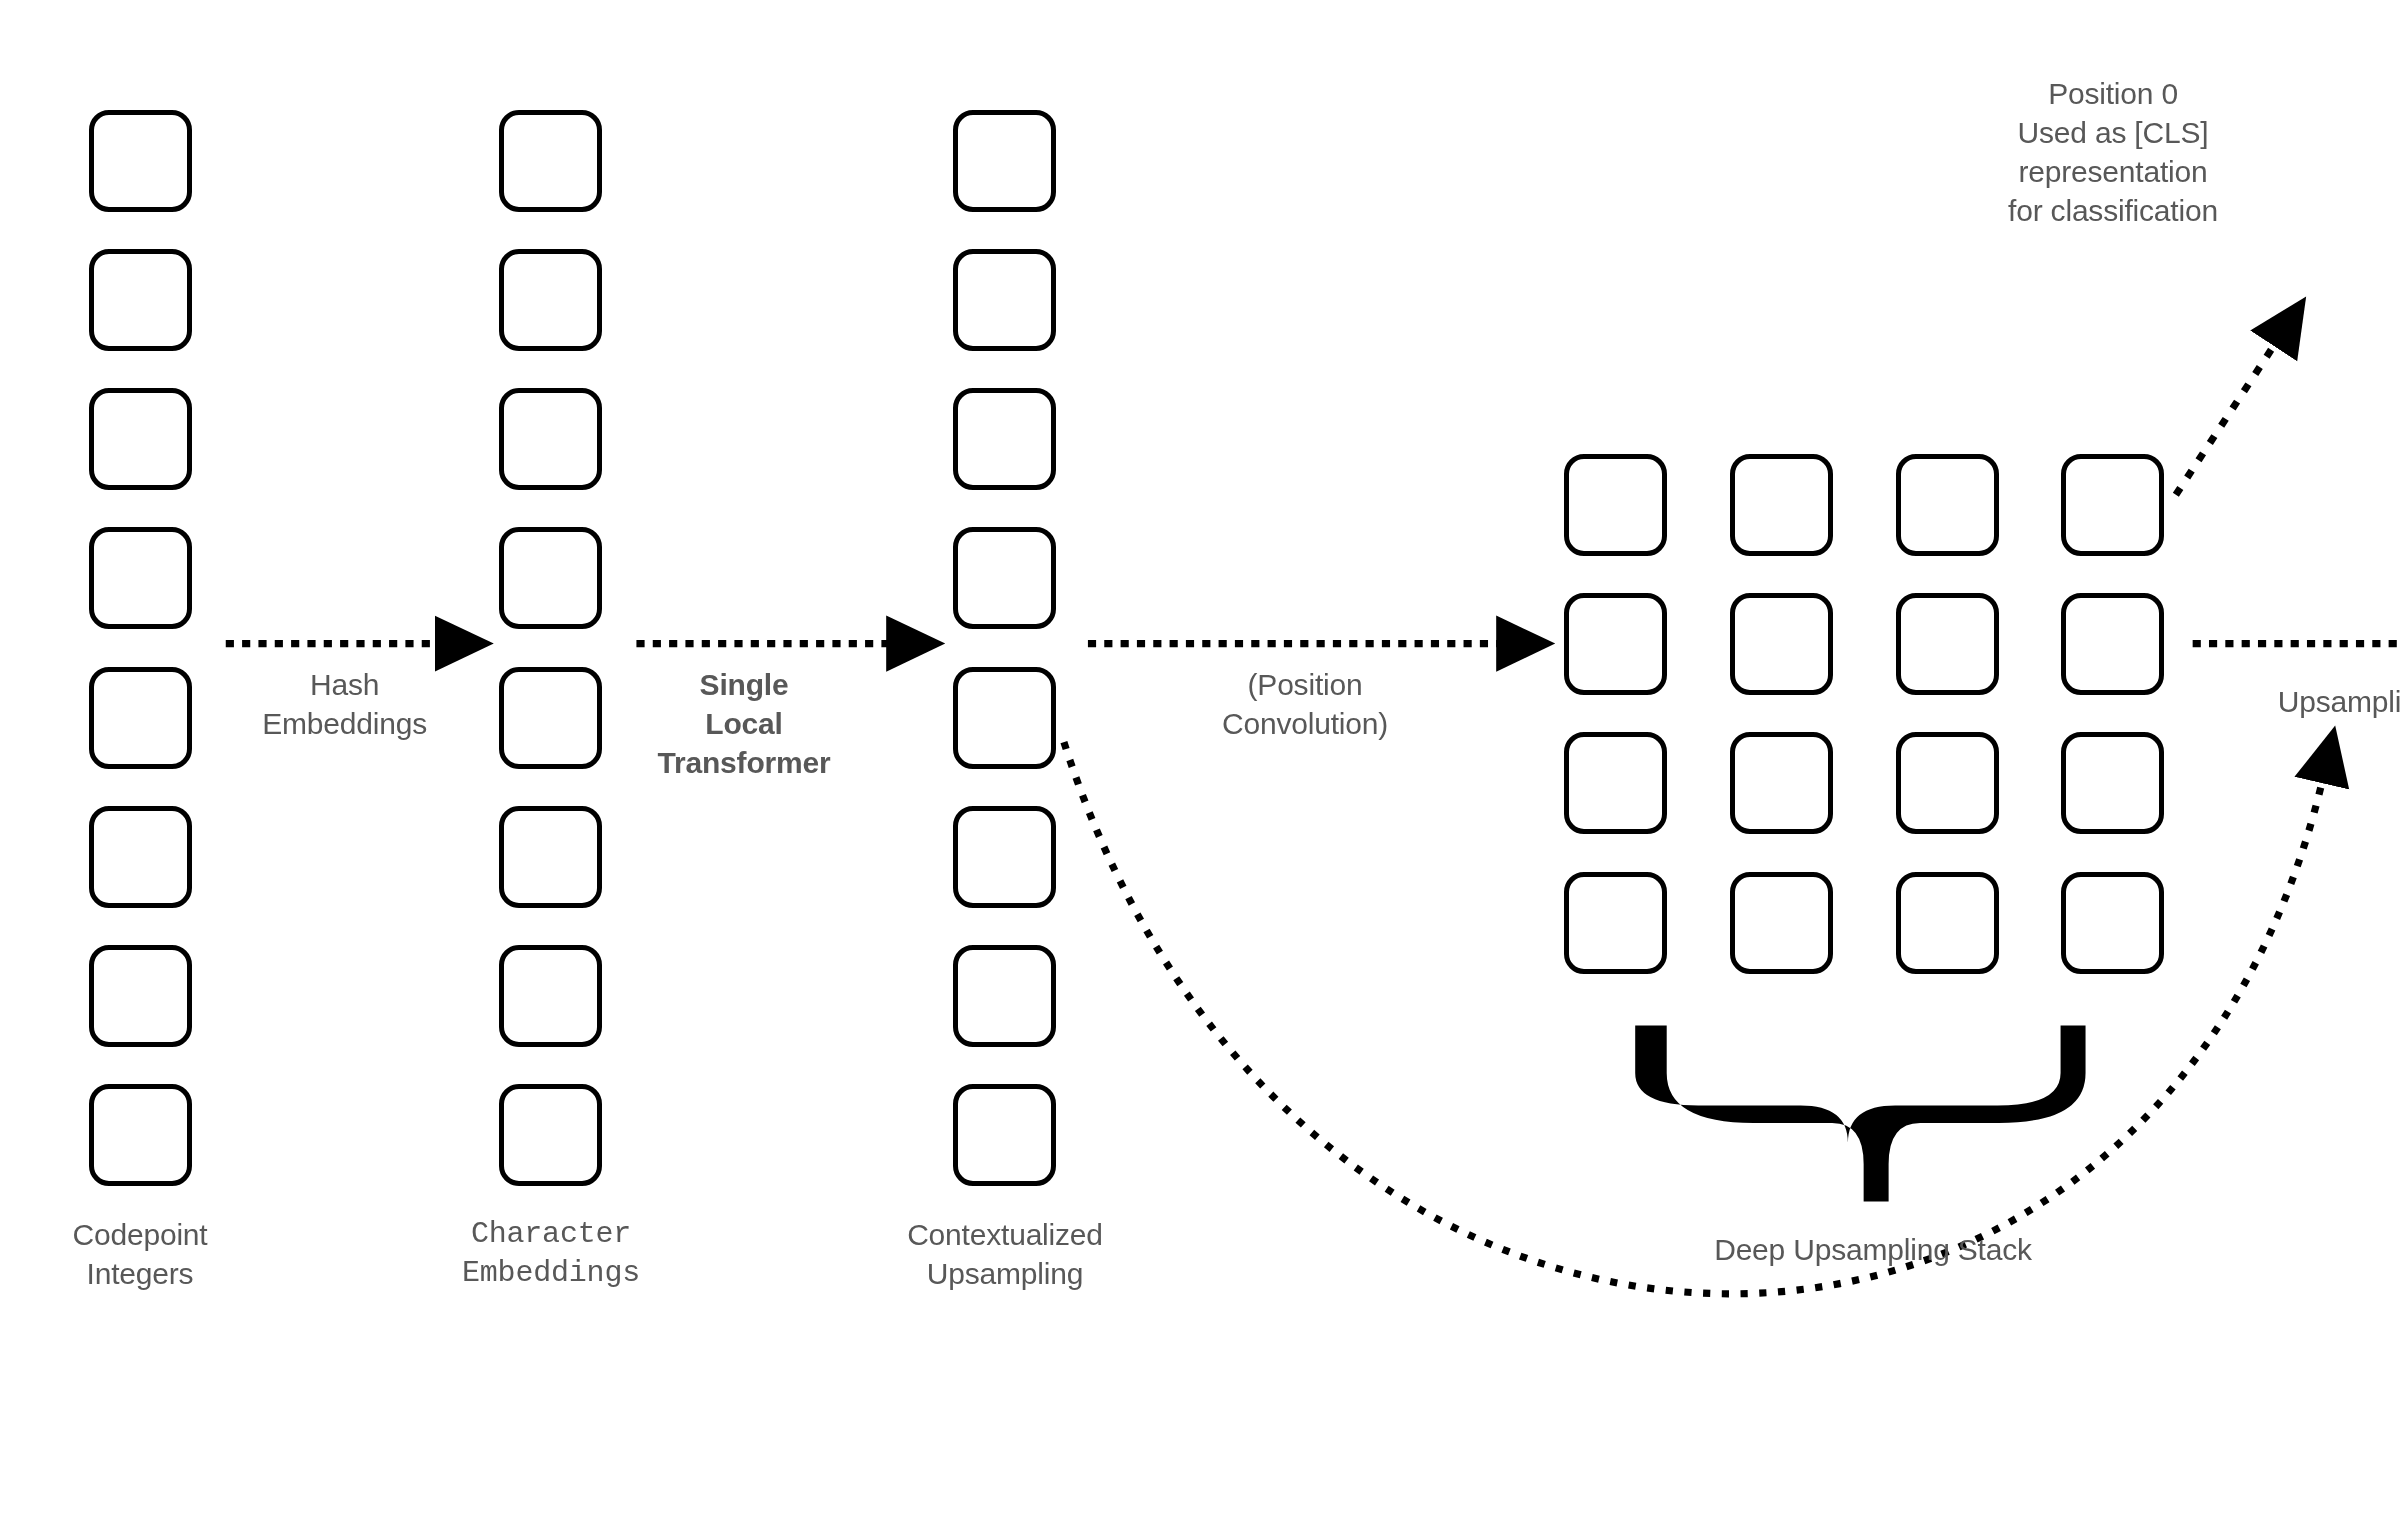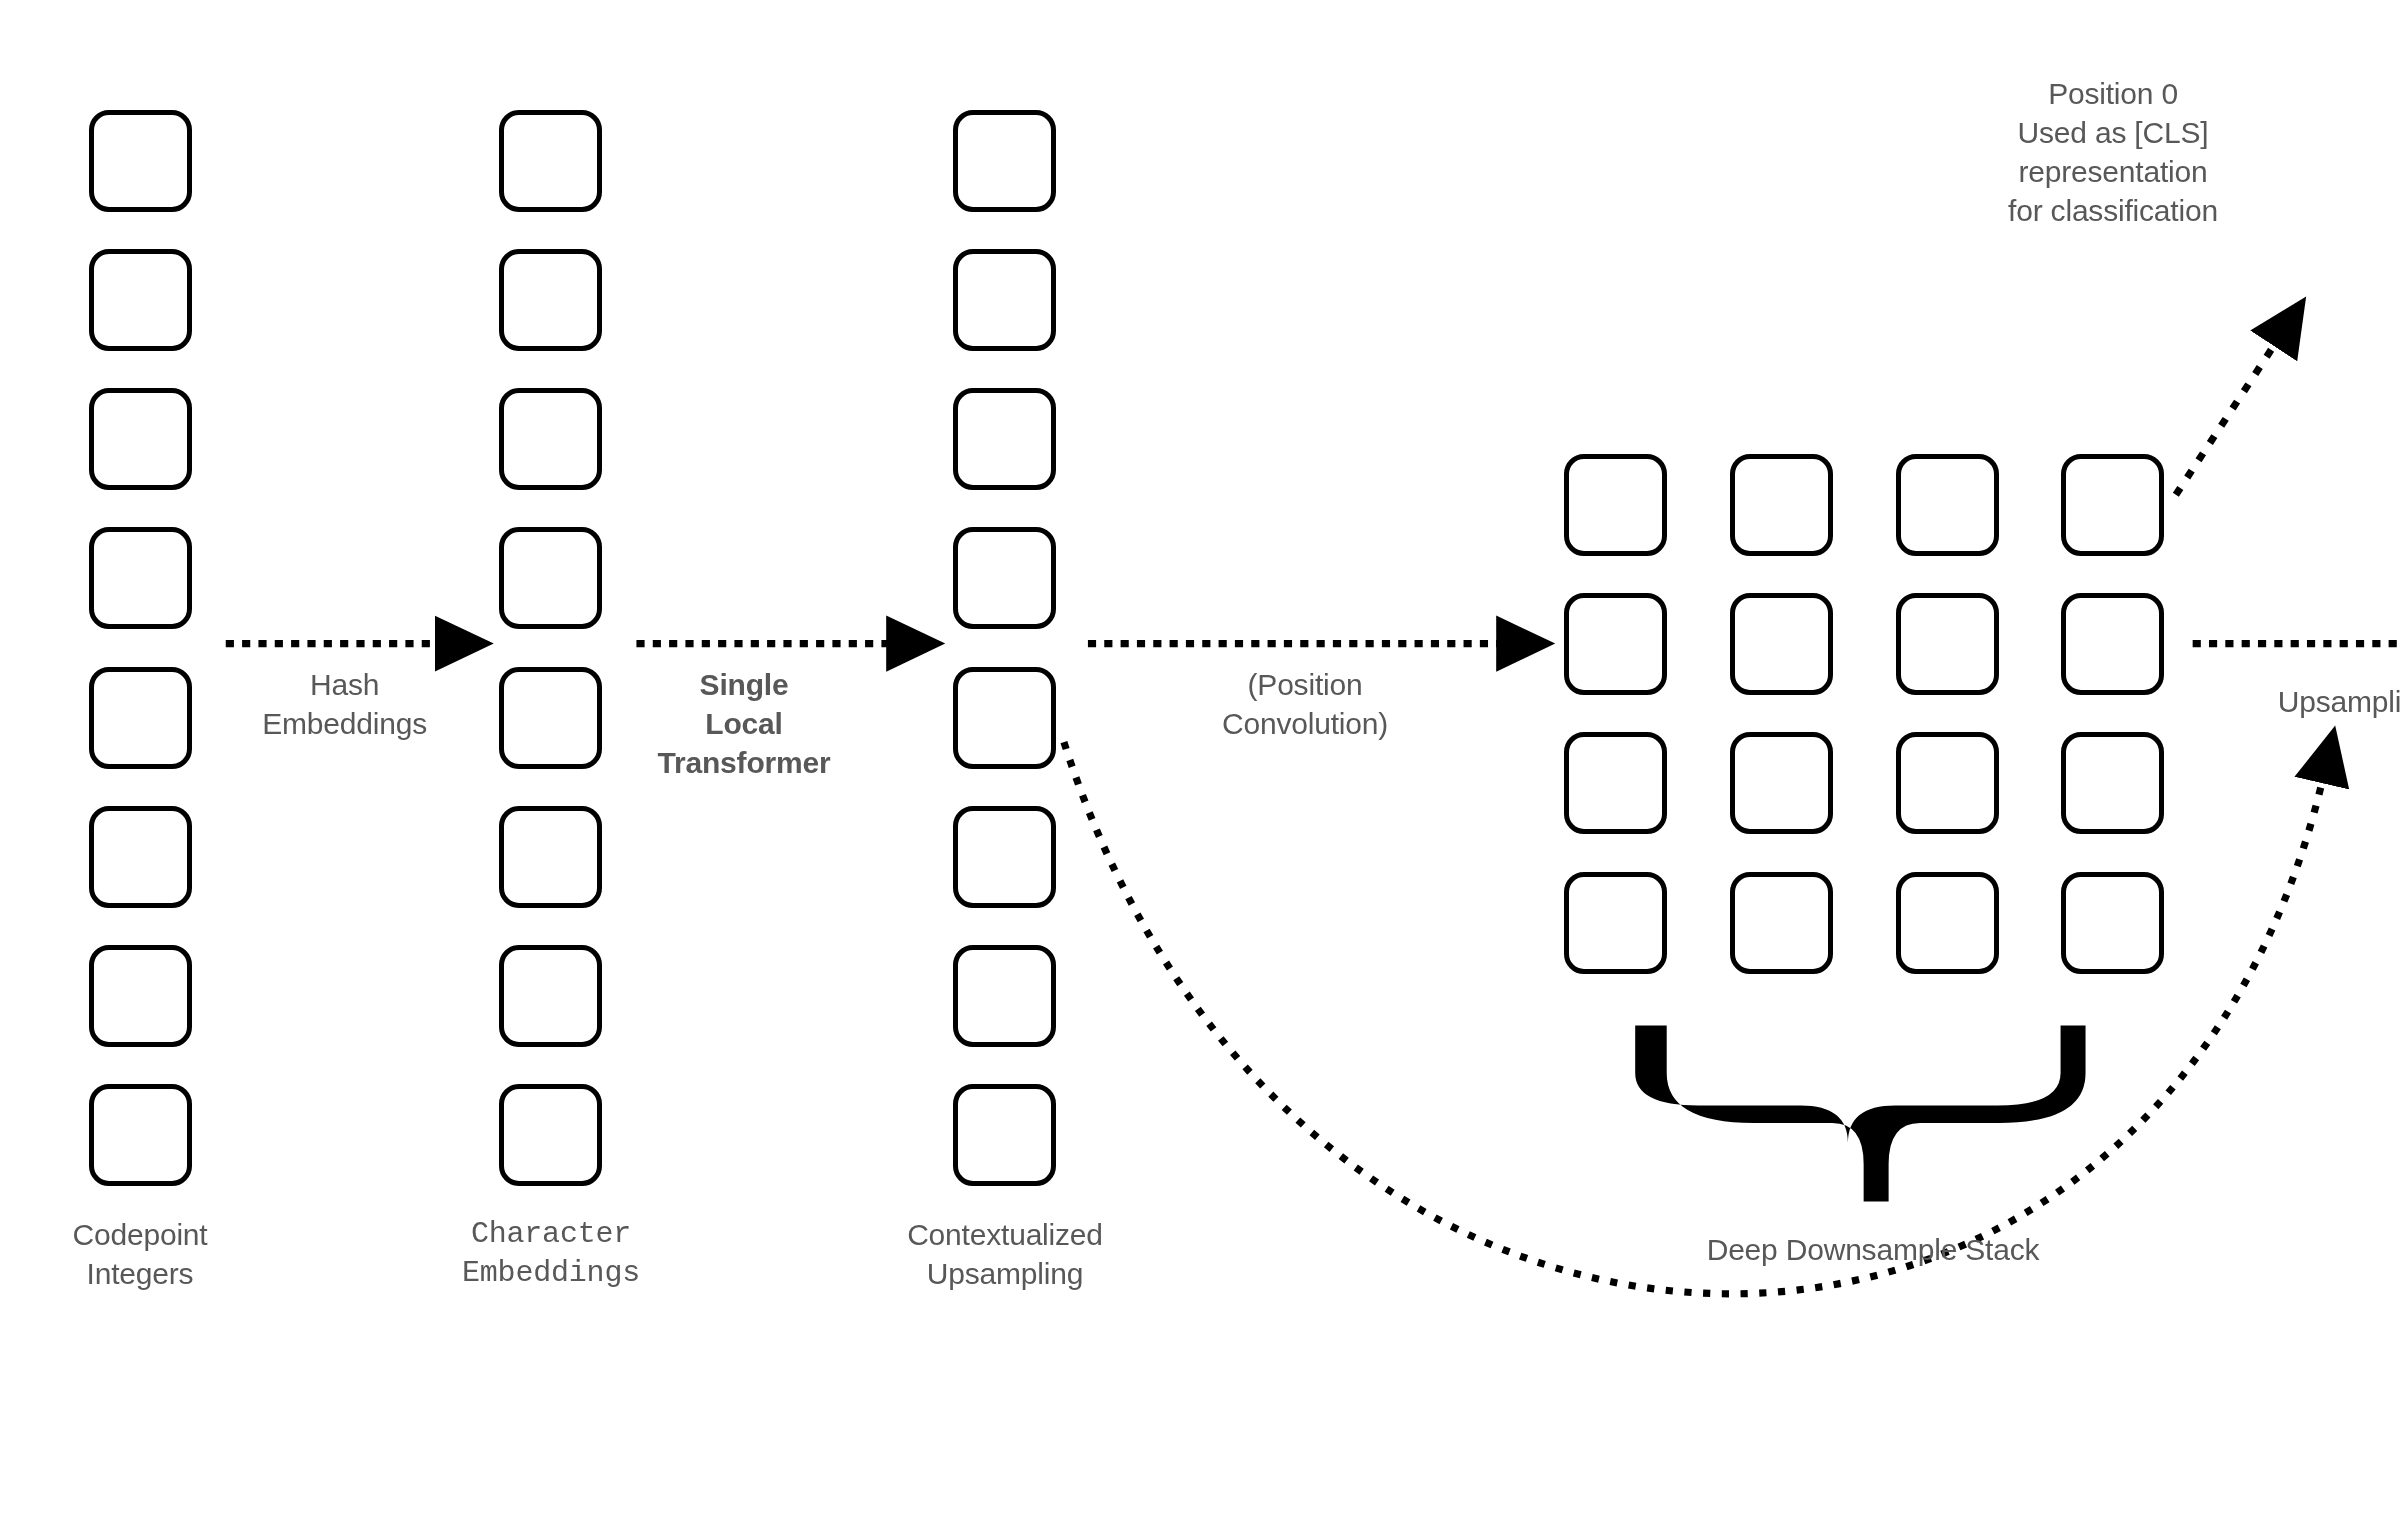--- a/index.html
+++ b/index.html
@@ -99,21 +99,21 @@
       </div>
       <div class="lbl lbl-col" style="left: 669px; top: 1215px; width: 672px;">
         <div>Contextualized</div>
         <div>Upsampling</div>
       </div>
       <div class="lbl lbl-col" style="left: 2275px; top: 1215px; width: 672px;">
         <div>Concatenated</div>
         <div>Representations</div>
       </div>
       <div class="lbl lbl-stack" style="left: 1537px; top: 1230px; width: 672px;">
-        <div>Deep Downsample Stack</div>
+        <div>Deep Upsampling Stack</div>
       </div>
       <div class="lbl lbl-arrow" style="left: 8.6px; top: 665px; width: 672px;">
         <div>Hash</div>
         <div>Embeddings</div>
       </div>
       <div class="lbl lbl-arrow" style="left: 408px; top: 665px; width: 672px; font-weight: bold;">
         <div>Single</div>
         <div>Local</div>
         <div>Transformer</div>
       </div>

